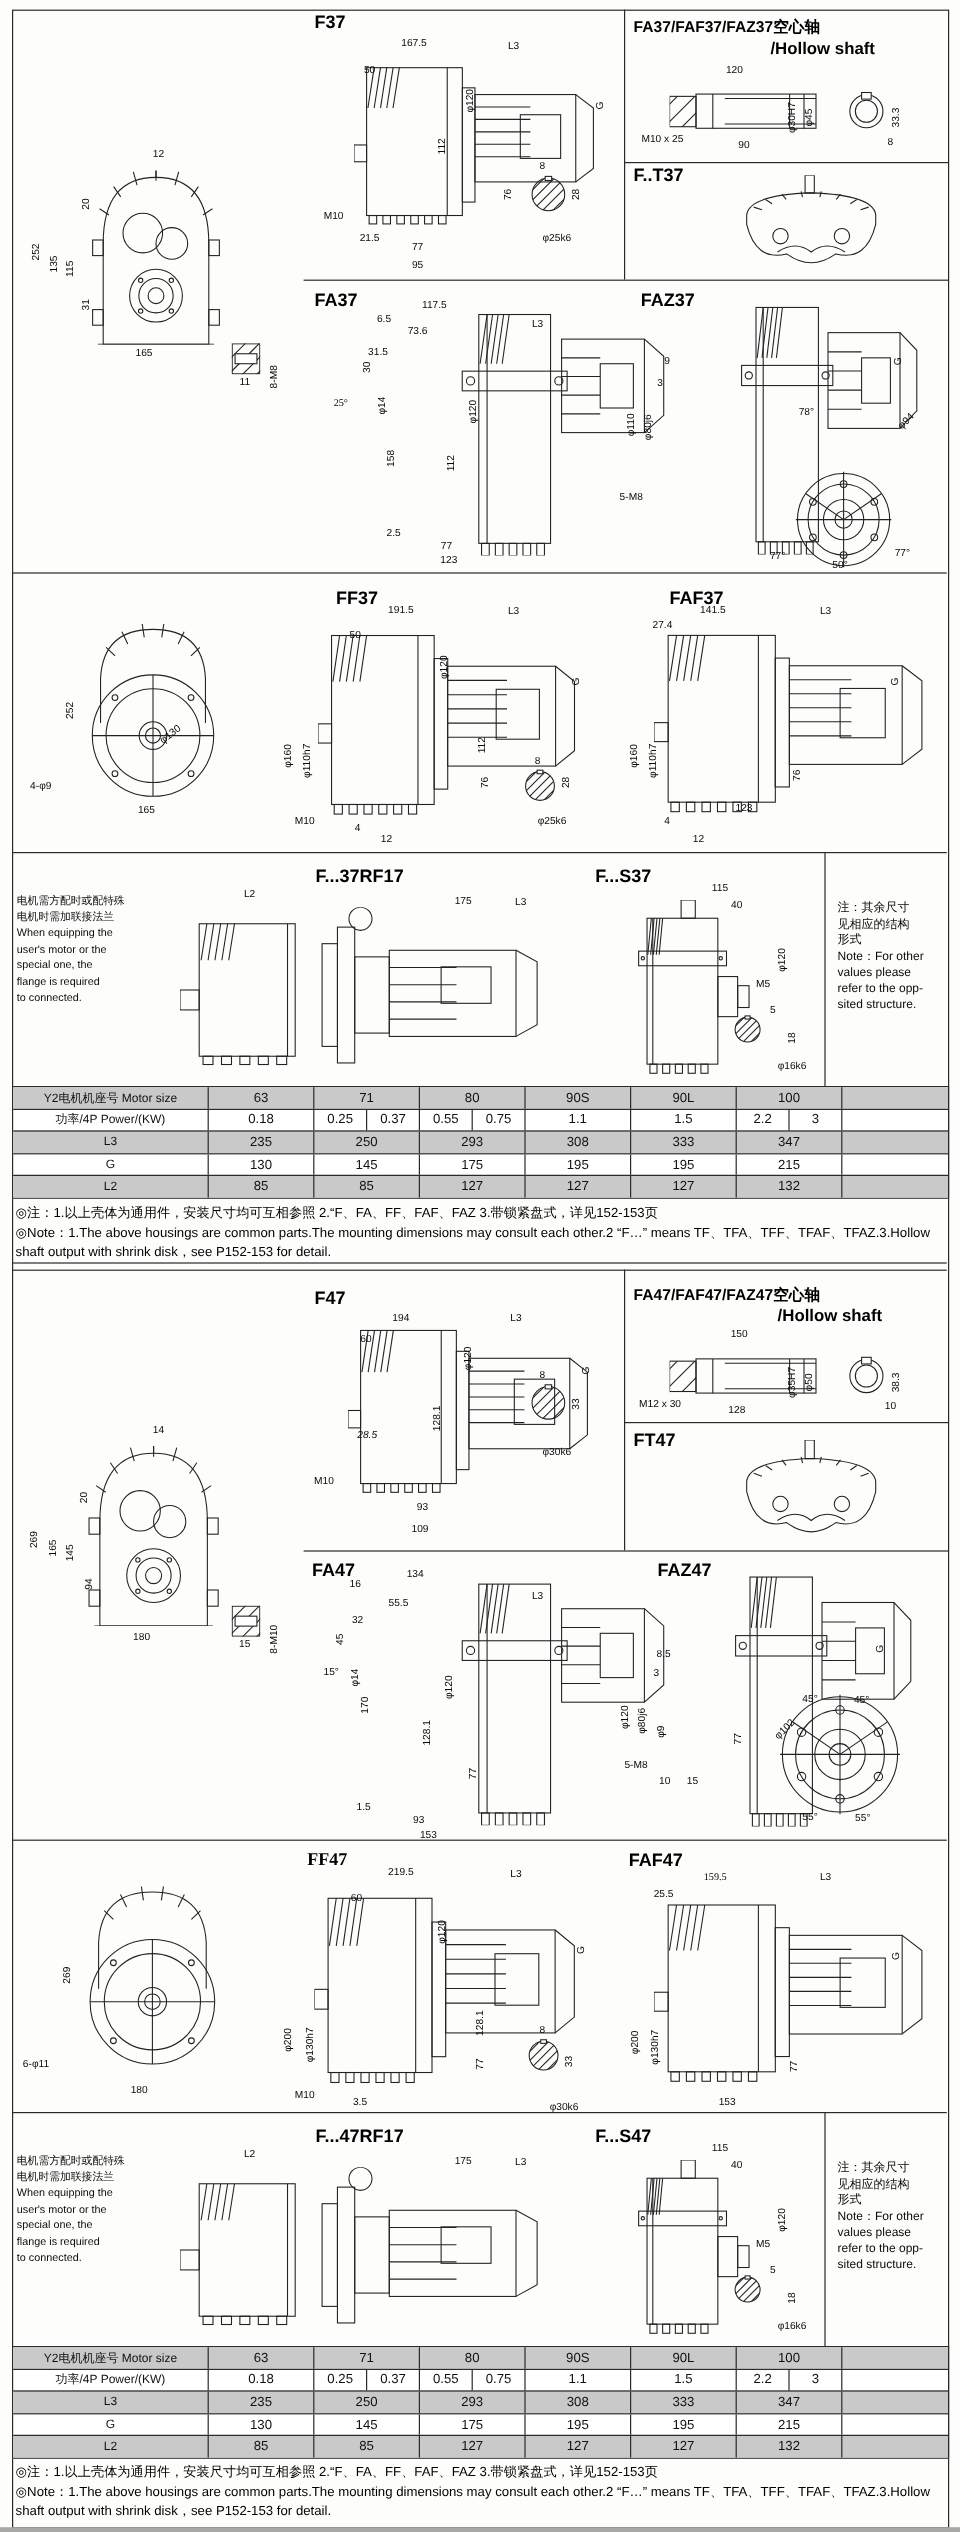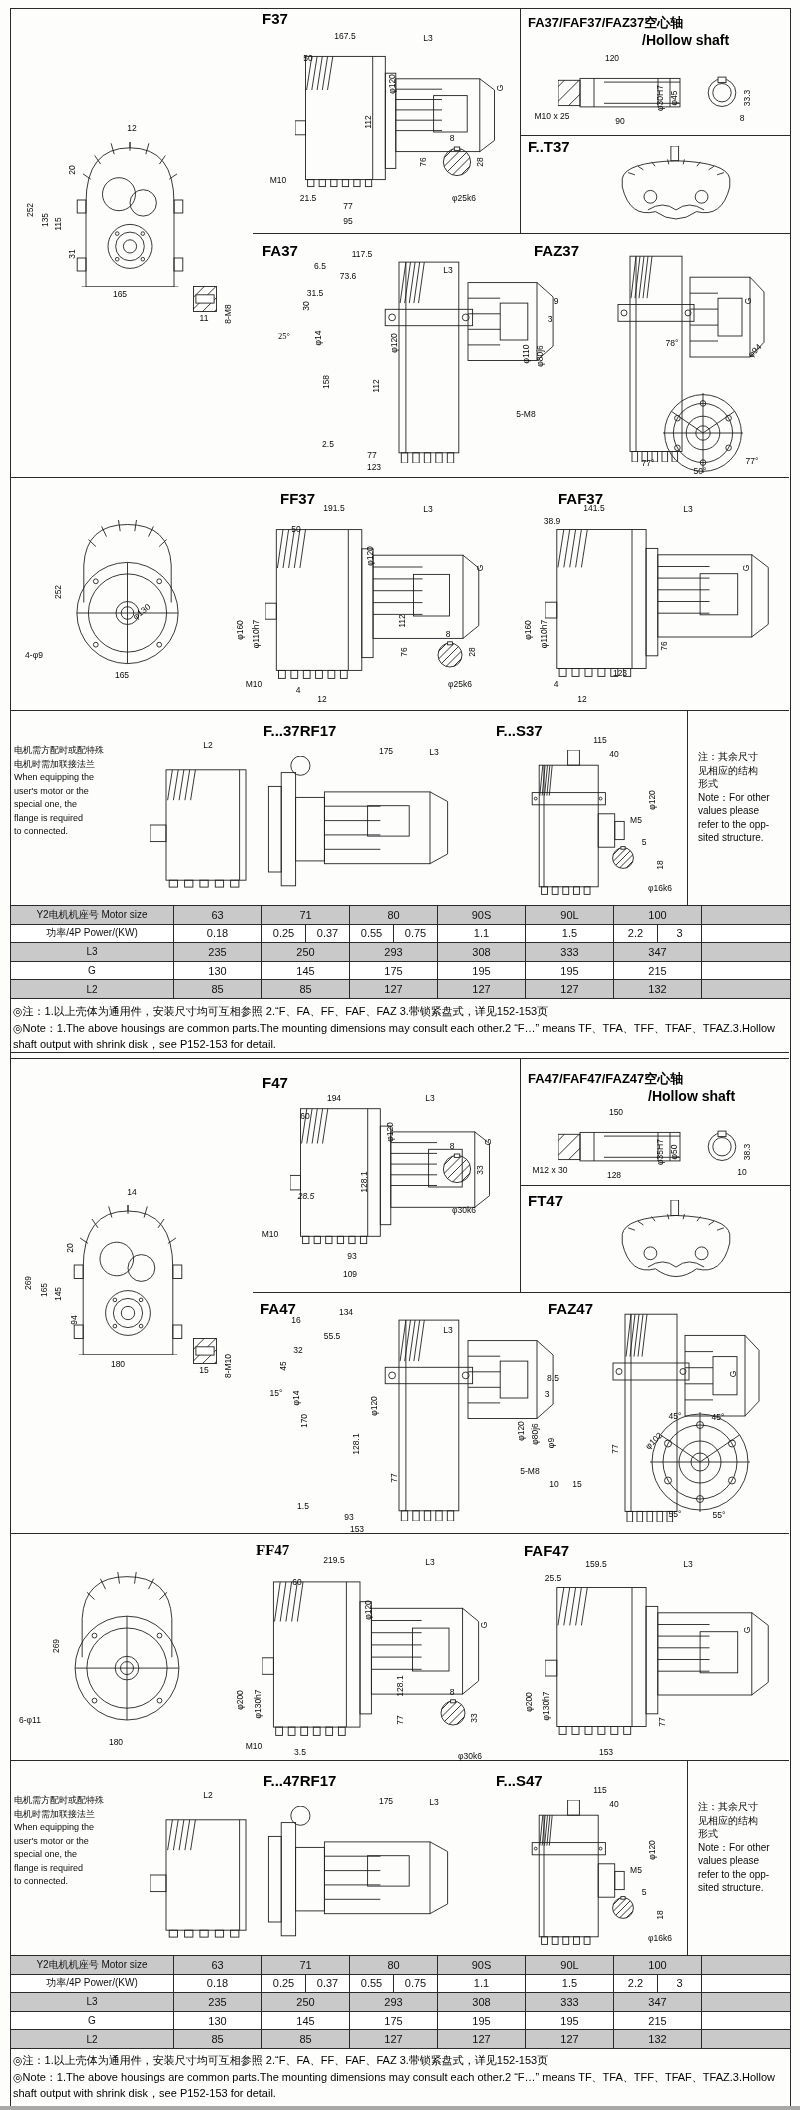--- a/index.html
+++ b/index.html
@@ -405,21 +405,21 @@
         <path d="M 206.8 34.76 L 223.25 47.4 L 223.25 104.28 L 206.8 116.92"></path>
         <rect x="155.1" y="53.7" width="37.6" height="41.1"></rect>
         <rect x="14.1" y="148.5" width="7.0" height="7.9"></rect>
         <rect x="27.0" y="148.5" width="7.0" height="7.9"></rect>
         <rect x="40.0" y="148.5" width="7.0" height="7.9"></rect>
         <rect x="52.9" y="148.5" width="7.0" height="7.9"></rect>
         <rect x="65.8" y="148.5" width="7.0" height="7.9"></rect>
         <rect x="78.7" y="148.5" width="7.0" height="7.9"></rect>
       </svg>
       <div class="dim" style="left: 594px; top: 508px;">141.5</div>
-      <div class="dim" style="left: 552px; top: 521px;">38.9</div>
+      <div class="dim" style="left: 552px; top: 521px;">27.4</div>
       <div class="dim" style="left: 688px; top: 509px;">L3</div>
       <div class="dim" style="left: 528px; top: 630px; transform: translate(-50%, -50%) rotate(-90deg);">φ160</div>
       <div class="dim" style="left: 544px; top: 634px; transform: translate(-50%, -50%) rotate(-90deg);">φ110h7</div>
       <div class="dim" style="left: 664px; top: 646px; transform: translate(-50%, -50%) rotate(-90deg);">76</div>
       <div class="dim" style="left: 620px; top: 673px;">123</div>
       <div class="dim" style="left: 556px; top: 684px;">4</div>
       <div class="dim" style="left: 582px; top: 699px;">12</div>
       <div class="dim" style="left: 746px; top: 568px; transform: translate(-50%, -50%) rotate(-90deg);">G</div>
       <div class="ptitle" style="left: 263px; top: 722px; font-size: 15px;">F...37RF17</div>
       <svg class="sk" style="left:150px;top:756px" width="320" height="138" viewBox="0 0 320 138" xmlns="http://www.w3.org/2000/svg">
@@ -872,21 +872,21 @@
         <line x1="112.8" y1="93.2" x2="164.5" y2="93.2"></line>
         <path d="M 206.8 34.76 L 223.25 47.4 L 223.25 104.28 L 206.8 116.92"></path>
         <rect x="155.1" y="53.7" width="37.6" height="41.1"></rect>
         <rect x="14.1" y="148.5" width="7.0" height="7.9"></rect>
         <rect x="27.0" y="148.5" width="7.0" height="7.9"></rect>
         <rect x="40.0" y="148.5" width="7.0" height="7.9"></rect>
         <rect x="52.9" y="148.5" width="7.0" height="7.9"></rect>
         <rect x="65.8" y="148.5" width="7.0" height="7.9"></rect>
         <rect x="78.7" y="148.5" width="7.0" height="7.9"></rect>
       </svg>
-      <div class="dim" style="left: 596px; top: 1564px;">159.5</div>
+      <div class="dim" style="left: 596px; top: 1564px; font-family: Liberation Serif, serif;">159.5</div>
       <div class="dim" style="left: 553px; top: 1578px;">25.5</div>
       <div class="dim" style="left: 688px; top: 1564px;">L3</div>
       <div class="dim" style="left: 529px; top: 1702px; transform: translate(-50%, -50%) rotate(-90deg);">φ200</div>
       <div class="dim" style="left: 546px; top: 1706px; transform: translate(-50%, -50%) rotate(-90deg);">φ130h7</div>
       <div class="dim" style="left: 662px; top: 1722px; transform: translate(-50%, -50%) rotate(-90deg);">77</div>
       <div class="dim" style="left: 606px; top: 1752px;">153</div>
       <div class="dim" style="left: 747px; top: 1630px; transform: translate(-50%, -50%) rotate(-90deg);">G</div>
       <div class="ptitle" style="left: 263px; top: 1772px; font-size: 15px;">F...47RF17</div>
       <svg class="sk" style="left:150px;top:1806px" width="320" height="138" viewBox="0 0 320 138" xmlns="http://www.w3.org/2000/svg">
         <rect x="0.0" y="69.0" width="16.0" height="16.6"></rect>

